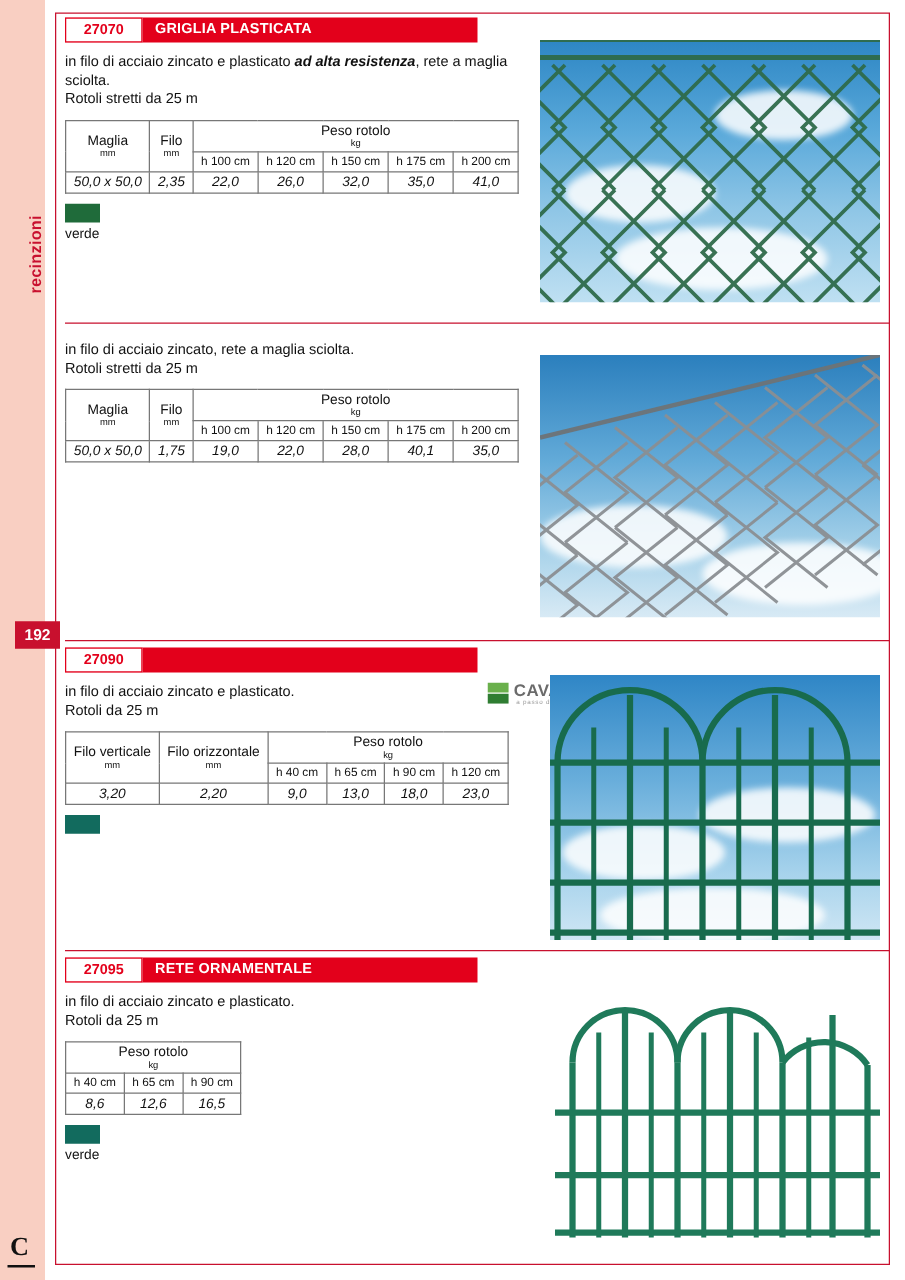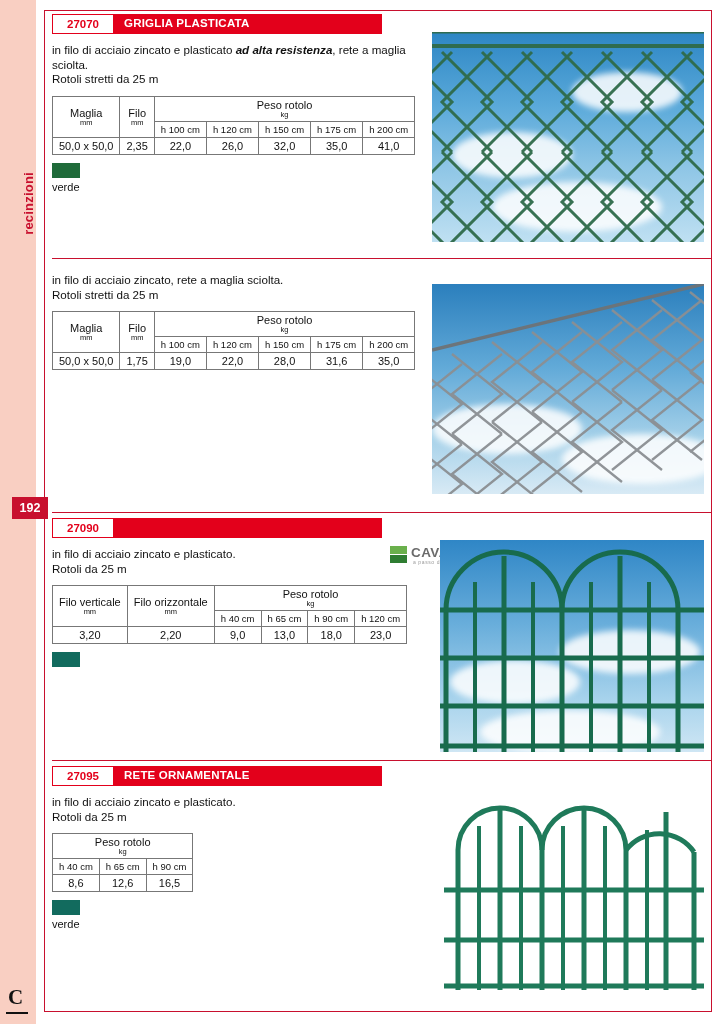--- a/index.html
+++ b/index.html
@@ -91,21 +91,21 @@
   table.spec td, table.spec th {
     border:1px solid #777;
     text-align:center;
     font-weight:normal;
     padding:2px 6px;
     color:#111;
     white-space:nowrap;
   }
   table.spec .unit { font-size:7.5px; display:block; line-height:8px; }
   table.spec .small-h { font-size:9.5px; }
-  table.spec .val { font-size:11px; }
+  table.spec .val { font-size:11px;font-style:italic; }
   .grp-title { font-size:11px; }
 
   
   .swatch-wrap { margin-top:8px; }
   .swatch {
     width:28px; height:15px; display:block;
   }
   .swatch-label { font-size:11px; margin-top:3px; color:#111; }
 
   
@@ -274,21 +274,21 @@
       <td class="small-h">h 150 cm</td>
       <td class="small-h">h 175 cm</td>
       <td class="small-h">h 200 cm</td>
     </tr>
     <tr>
       <td class="val">50,0 x 50,0</td>
       <td class="val">1,75</td>
       <td class="val">19,0</td>
       <td class="val">22,0</td>
       <td class="val">28,0</td>
-      <td class="val">31,6</td>
+      <td class="val">40,1</td>
       <td class="val">35,0</td>
     </tr>
   </tbody>
     </table>
 </div>
 
 <div class="photo" style="left:432px; top:284px; width:272px; height:210px;">
   <div class="sky" style="background:linear-gradient(180deg,#2b7fbd 0%, #62aad8 40%, #a9d3ea 75%, #d8eaf5 100%);"></div>
   <div class="cloud" style="left:0px; top:120px; width:150px; height:50px;"></div>
   <div class="cloud" style="left:130px; top:150px; width:160px; height:50px;"></div>

